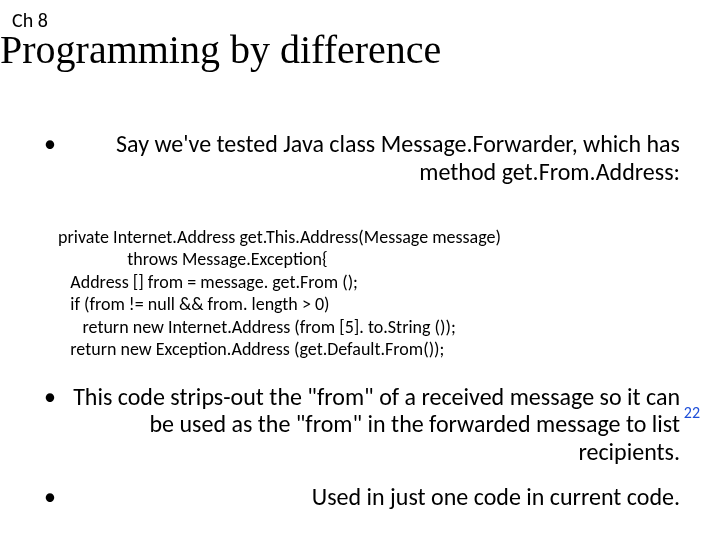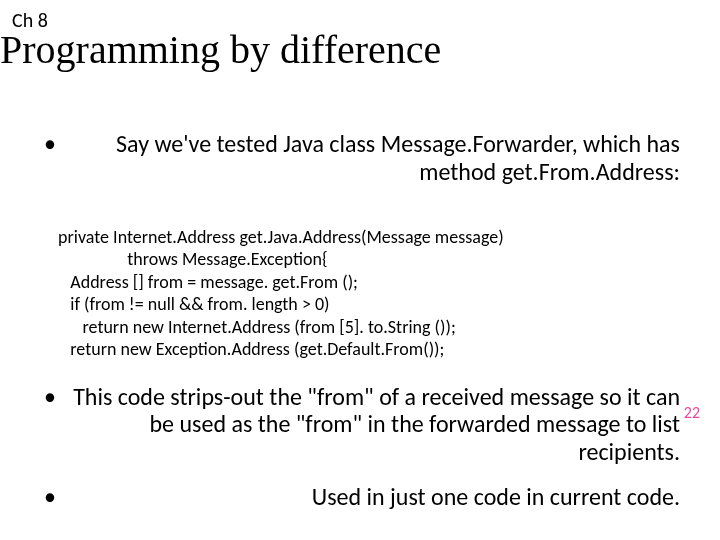--- a/index.html
+++ b/index.html
@@ -58,38 +58,38 @@
     line-height: 1.25;
     margin: 0 0 22px 14px;
     white-space: pre;
     font-family: Calibri, "Segoe UI", Arial, sans-serif;
   }
   .pagenum {
     position: absolute;
     bottom: 14px;
     right: 20px;
     font-size: 16px;
-    color: #ec4899;
+    color: #1d4ed8;
   }
 </style>
 </head>
 <body>
 
 <div class="slide">
 
   <div class="chapter">Ch 8</div>
 
   <div class="title">Programming by difference</div>
 
   <div class="body">
 
     <p class="bullet1">Say we've tested Java class Message.Forwarder, which has method get.From.Address:</p>
 
     <div class="code">
-<span> private Internet.Address get.Java.Address(Message message)</span>
+<span> private Internet.Address get.This.Address(Message message)</span>
 <span>                  throws Message.Exception{</span>
 <span>    Address [] from = message. get.From ();</span>
 <span>    if (from != null &amp;&amp; from. length &gt; 0)</span>
 <span>       return new Internet.Address (from [5]. to.String ());</span>
 <span>    return new Exception.Address (get.Default.From());</span>
 </div>
 
     <p class="bullet1">This code strips-out the "from" of a received message so it can be used as the "from" in the forwarded message to list recipients.</p>
     <p class="bullet1">Used in just one code in current code.</p>
 

